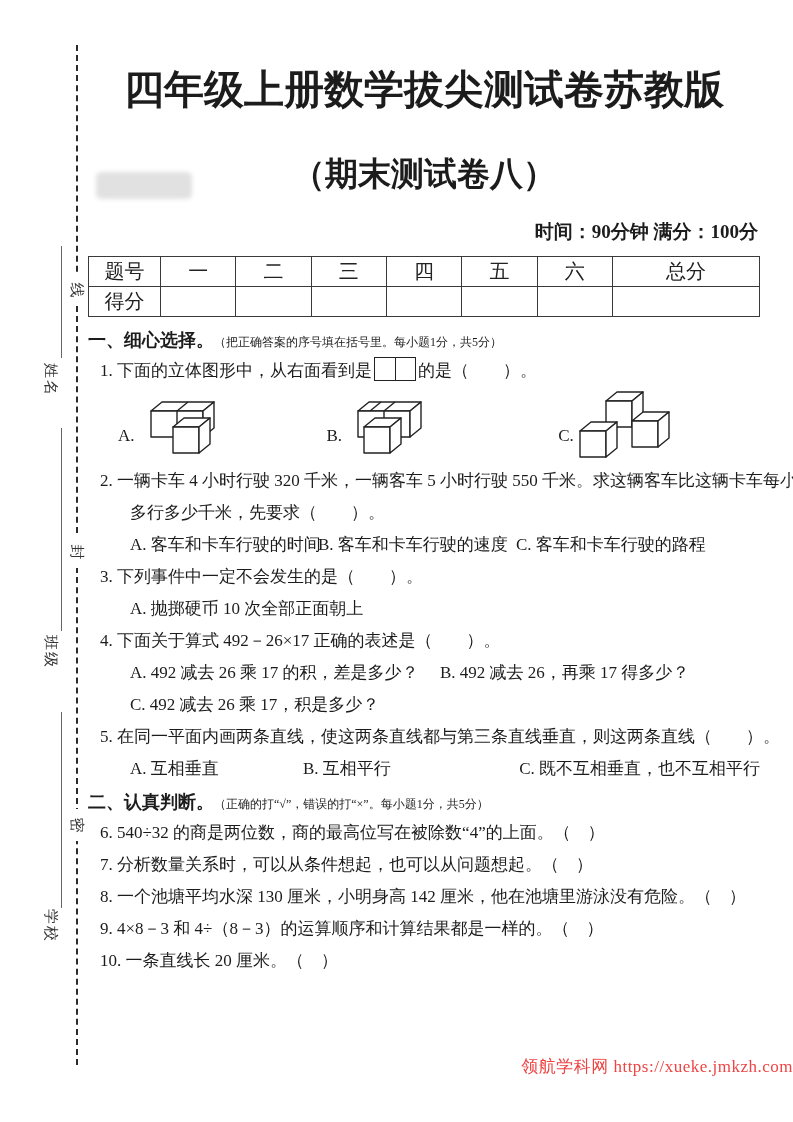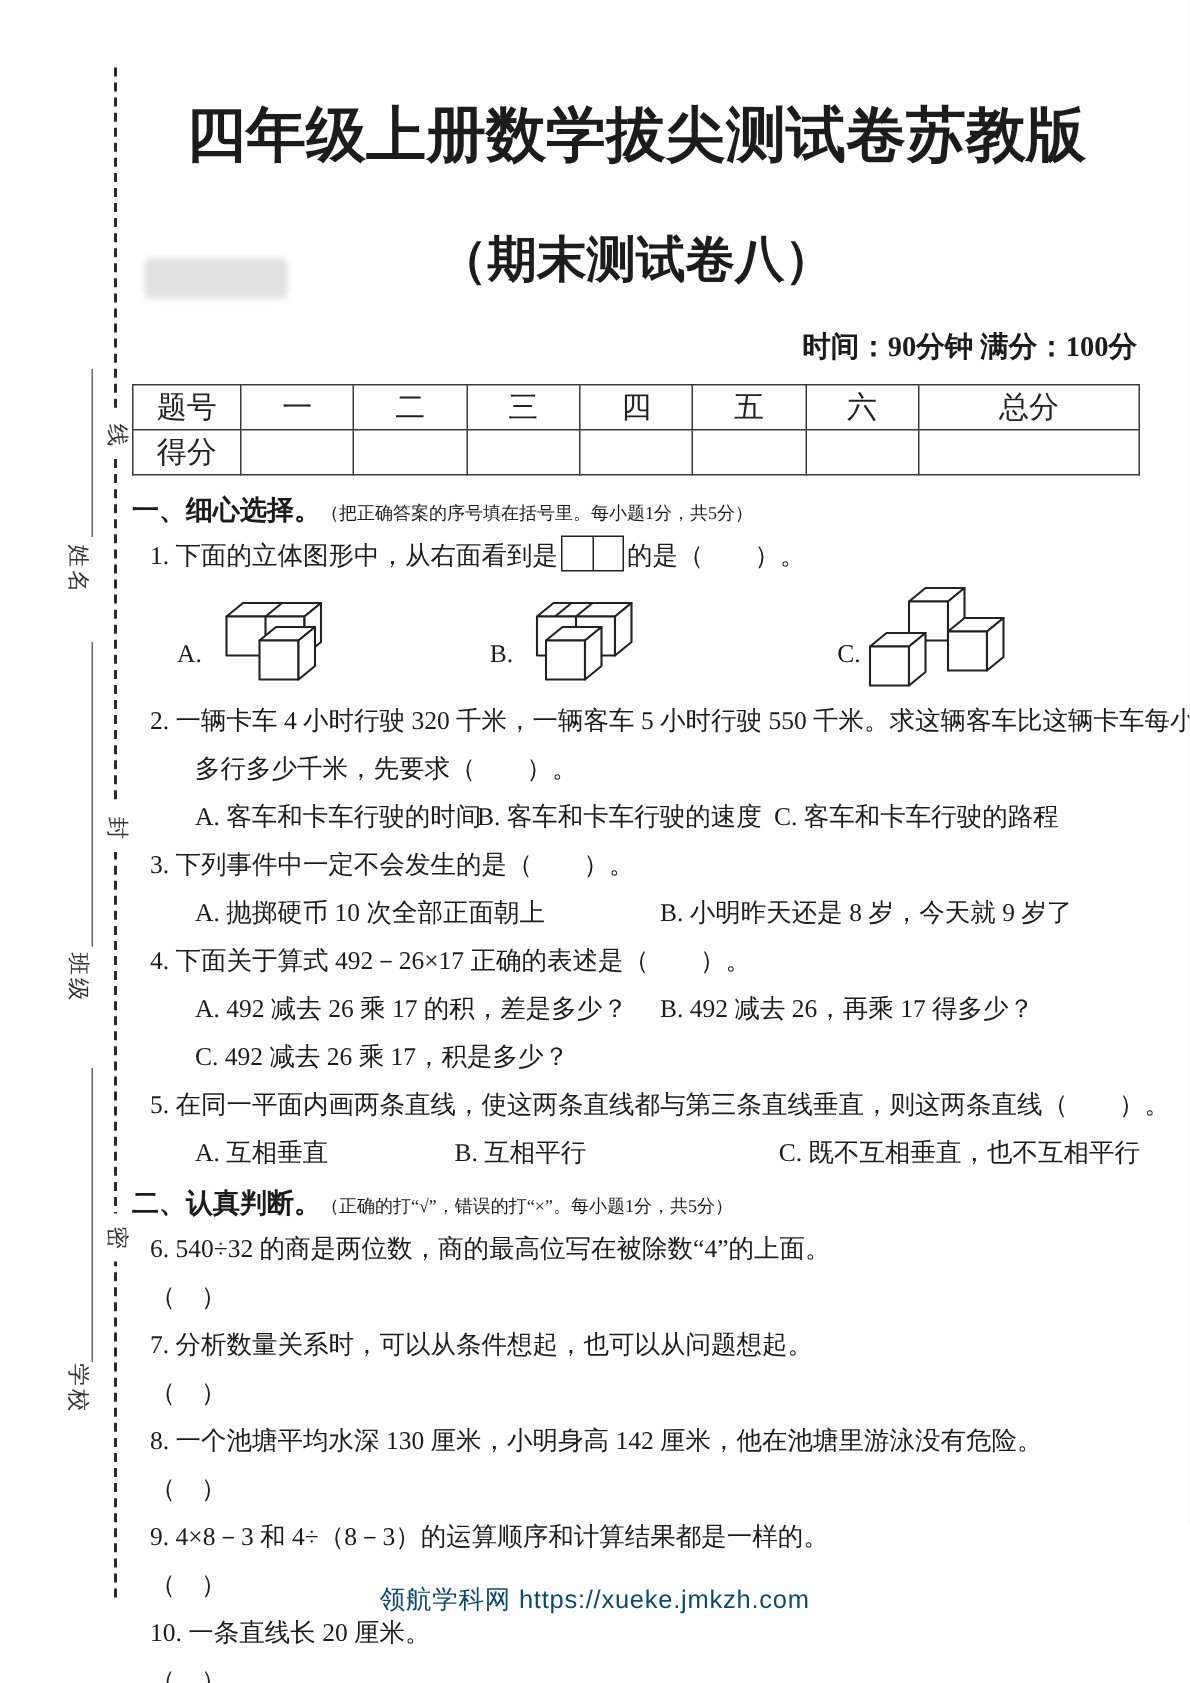--- a/index.html
+++ b/index.html
@@ -69,27 +69,27 @@
   .figs { margin-top:2px; height:76px; display:flex; align-items:flex-start; padding-left:30px; }
   .fig-group { display:flex; align-items:center; }
   .fig-label { font-size:17px; margin-right:2px; position:relative; top:10px; }
   .fig-a { margin-left:0; } .fig-b { margin-left:80px; } .fig-c { margin-left:100px; }
   svg.cube { display:block; }
   svg.cube polygon, svg.cube rect, svg.cube line {
     fill:#fff; stroke:#222; stroke-width:1.4; stroke-linejoin:round;
   }
   svg.cube line { fill:none; }
   
-  .judge-row { display:flex; font-size:17px; line-height:32px; padding-left:12px;flex-direction:column; }
+  .judge-row { display:flex; font-size:17px; line-height:32px; padding-left:12px; }
   .judge-row .bracket { padding-right:4px; }
   
   .footer {
-    position:absolute; left:0; right:0; top:1055px; text-align:center;
-    font-family:Liberation Sans, sans-serif;
-    font-size:17px; color:#0c4a6e; letter-spacing:.5px;
+    position:absolute; left:0; right:0; top:1055px; text-align:right;
+    font-family:Liberation Serif, serif;
+    font-size:17px; color:#ef4444; letter-spacing:.5px;
   }
 </style>
 </head>
 <body>
 
 <div class="page">
 
   <div class="seal-dash"></div>
   <div class="seal-char" style="top:280px;">线</div>
   <div class="seal-char" style="top:542px;">封</div>
@@ -191,21 +191,20 @@
     <div class="q-line indent">多行多少千米，先要求（　　）。</div>
     <div class="q-line indent opts">
       <span class="w188">A. 客车和卡车行驶的时间</span>
       <span class="w198">B. 客车和卡车行驶的速度</span>
       <span>C. 客车和卡车行驶的路程</span>
     </div>
 
     <div class="q-line">3. 下列事件中一定不会发生的是（　　）。</div>
     <div class="q-line indent opts">
       <span class="w310">A. 抛掷硬币 10 次全部正面朝上</span>
-      <span>B. 小明昨天还是 8 岁，今天就 9 岁了</span>
     </div>
 
     <div class="q-line">4. 下面关于算式 492－26×17 正确的表述是（　　）。</div>
     <div class="q-line indent opts">
       <span class="w310">A. 492 减去 26 乘 17 的积，差是多少？</span>
       <span>B. 492 减去 26，再乘 17 得多少？</span>
     </div>
     <div class="q-line indent">C. 492 减去 26 乘 17，积是多少？</div>
 
     <div class="q-line">5. 在同一平面内画两条直线，使这两条直线都与第三条直线垂直，则这两条直线（　　）。</div>

